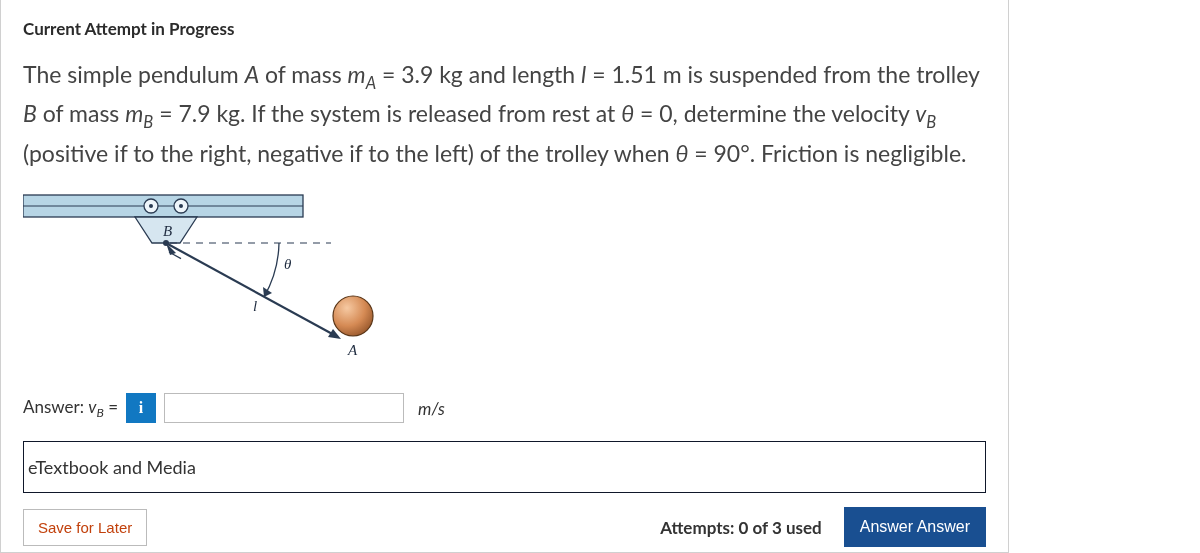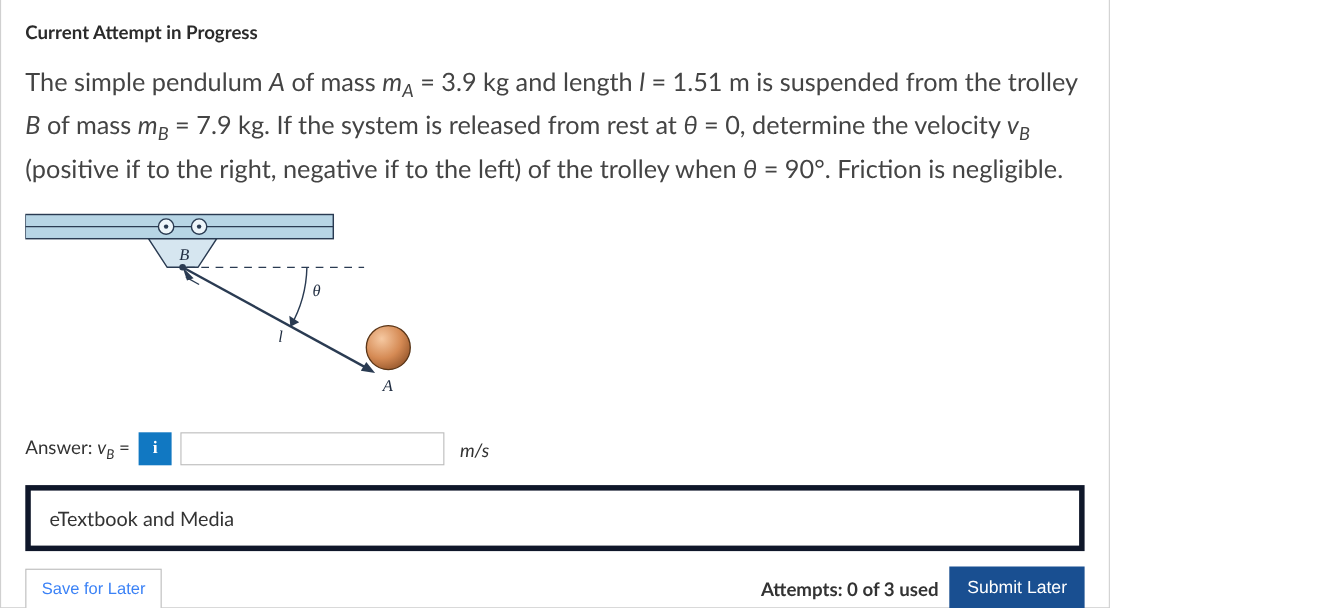--- a/index.html
+++ b/index.html
@@ -61,45 +61,45 @@
   }
   .ans-input {
     width: 240px;
     height: 30px;
     border: 1px solid #bbb;
     padding: 2px 6px;
     font-size: 15px;
   }
   .unit { margin-left: 6px; font-style: italic; }
   .etext {
-    border: 5px solid #0f172a;
-    padding: 14px 17px;
+    border: 1px solid #0f172a;
+    padding: 14px 4px;
     font-size: 18px;
     color: #333;
     margin-top: 18px;
     cursor: pointer;
   }
   .bottom-row {
     display: flex;
     align-items: center;
     justify-content: space-between;
     margin-top: 14px;
   }
   .save-btn {
     border: 1px solid #bbb;
     background: #fff;
     padding: 9px 14px;
     font-size: 15px;
     cursor: pointer;
-    color: #3b82f6;
+    color: #c2410c;
   }
   .right-group {
     display: flex;
     align-items: center;
-    gap: 10px;
+    gap: 22px;
   }
   .attempts {
     font-weight: 700;
     font-size: 17px;
   }
   .submit-btn {
     background: #194f91;
     color: #fff;
     border: none;
     padding: 11px 16px;
@@ -167,17 +167,17 @@
     <input class="ans-input" type="text" value="" style="">
     <span class="unit">m/s</span>
   </div>
 
   <div class="etext">eTextbook and Media</div>
 
   <div class="bottom-row">
     <button class="save-btn">Save for Later</button>
     <div class="right-group">
       <span class="attempts">Attempts: 0 of 3 used</span>
-      <button class="submit-btn">Submit Later</button>
+      <button class="submit-btn">Answer Answer</button>
     </div>
   </div>
 
 </div>
 
 </body></html>

